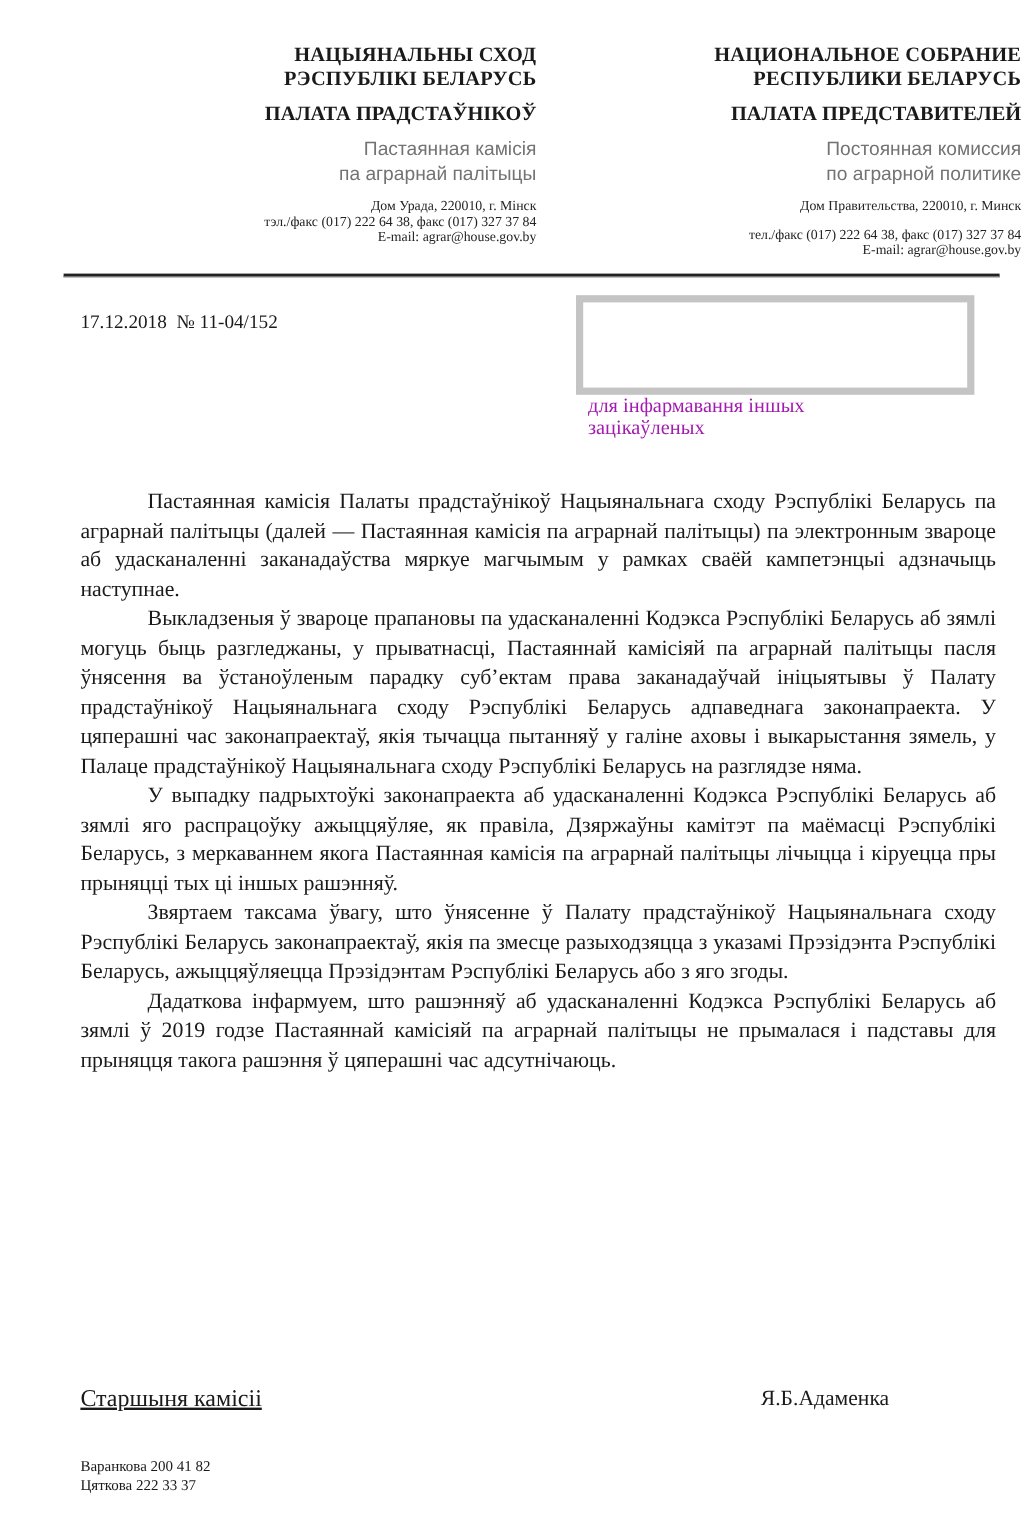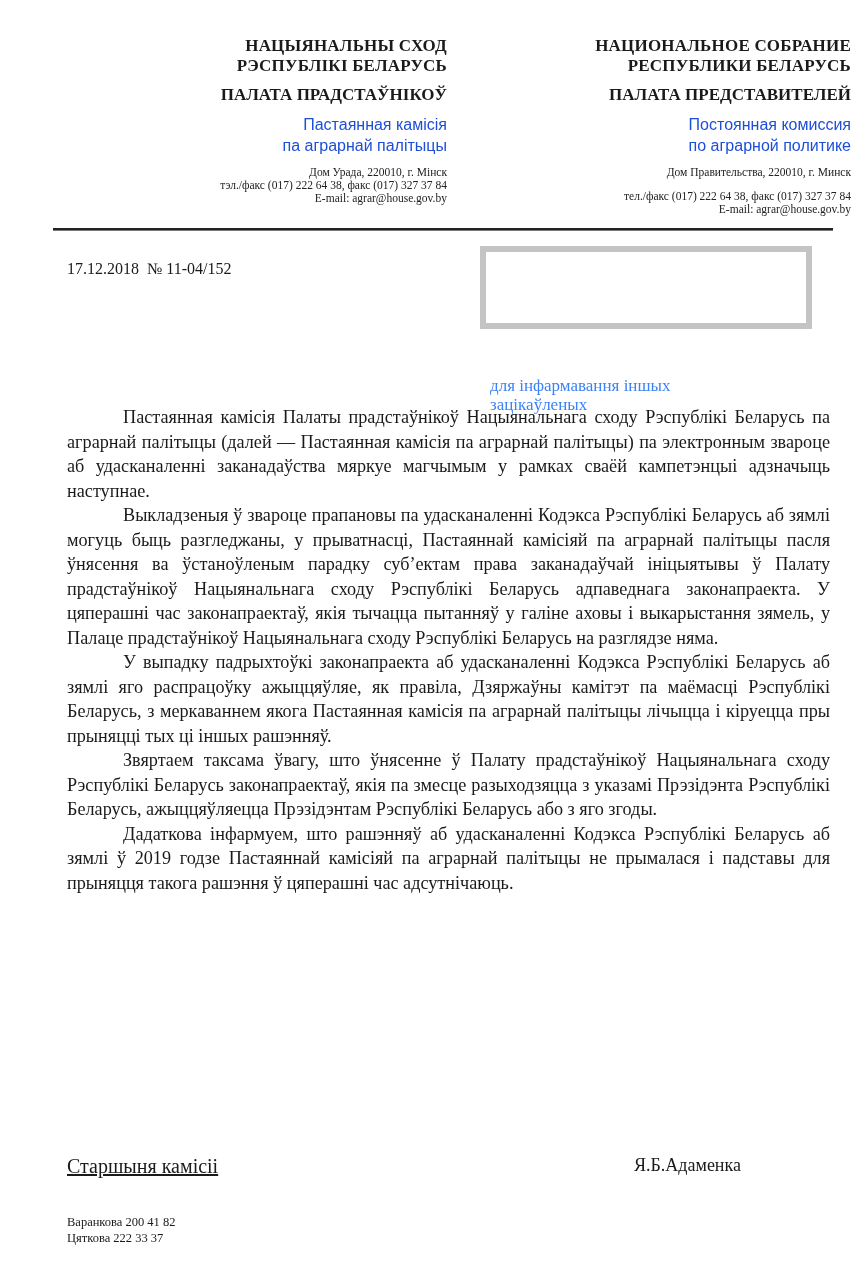--- a/index.html
+++ b/index.html
@@ -2,26 +2,26 @@
 <html><head>
 <meta charset="utf-8">
 <style>
   html, body { margin: 0; padding: 0; background: #ffffff; }
   body { width: 858px; height: 1280px; position: relative; overflow: hidden; color: #1a1a1a; font-family: "Liberation Serif", serif; }
   .hdr-col { position: absolute; top: 36px; width: 390px; text-align: right; }
   .hdr-left { left: 57px; }
   .hdr-right { left: 461px; }
   .org { font-family: "Liberation Serif", serif; font-weight: bold; font-size: 17px; line-height: 20px; letter-spacing: 0.2px; }
   .chamber { font-family: "Liberation Serif", serif; font-weight: bold; font-size: 17px; line-height: 20px; margin-top: 9px; }
-  .commission { font-family: "Liberation Sans", sans-serif; font-size: 16px; line-height: 21px; margin-top: 9px; color: #1d4ed8; }
+  .commission { font-family: "Liberation Sans", sans-serif; font-size: 16px; line-height: 21px; margin-top: 9px; color: #737373; }
   .contacts { font-family: "Liberation Serif", serif; font-size: 11.5px; line-height: 13px; margin-top: 10px; color: #222; }
   .separator { position: absolute; left: 53px; top: 228px; width: 780px; height: 2px; background: #222; border-bottom: 1px solid #777; }
   .regno { position: absolute; left: 67px; top: 258px; font-size: 16px; line-height: 22px; }
   .addressee-box { position: absolute; left: 480px; top: 246px; width: 320px; height: 71px; border: 6px solid #c4c4c4; background: #fff; }
-  .addressee-note { position: absolute; left: 490px; top: 328px; width: 320px; font-size: 17px; line-height: 19px; color: #3b82f6; margin-top: 48px; }
+  .addressee-note { position: absolute; left: 490px; top: 328px; width: 320px; font-size: 17px; line-height: 19px; color: #a21caf; }
   .body-text { position: absolute; left: 67px; top: 405px; width: 763px; font-size: 18.2px; line-height: 24.5px; text-align: justify; }
   .body-text p { margin: 0; text-indent: 56px; }
   .signer-title { position: absolute; left: 67px; top: 1155px; font-size: 20px; text-decoration: underline; }
   .signer-name { position: absolute; left: 634px; top: 1155px; font-size: 18px; }
   .executors { position: absolute; left: 67px; top: 1214px; font-size: 12.5px; line-height: 16px; }
 </style>
 </head>
 <body>
 
 <div class="hdr-col hdr-left">

